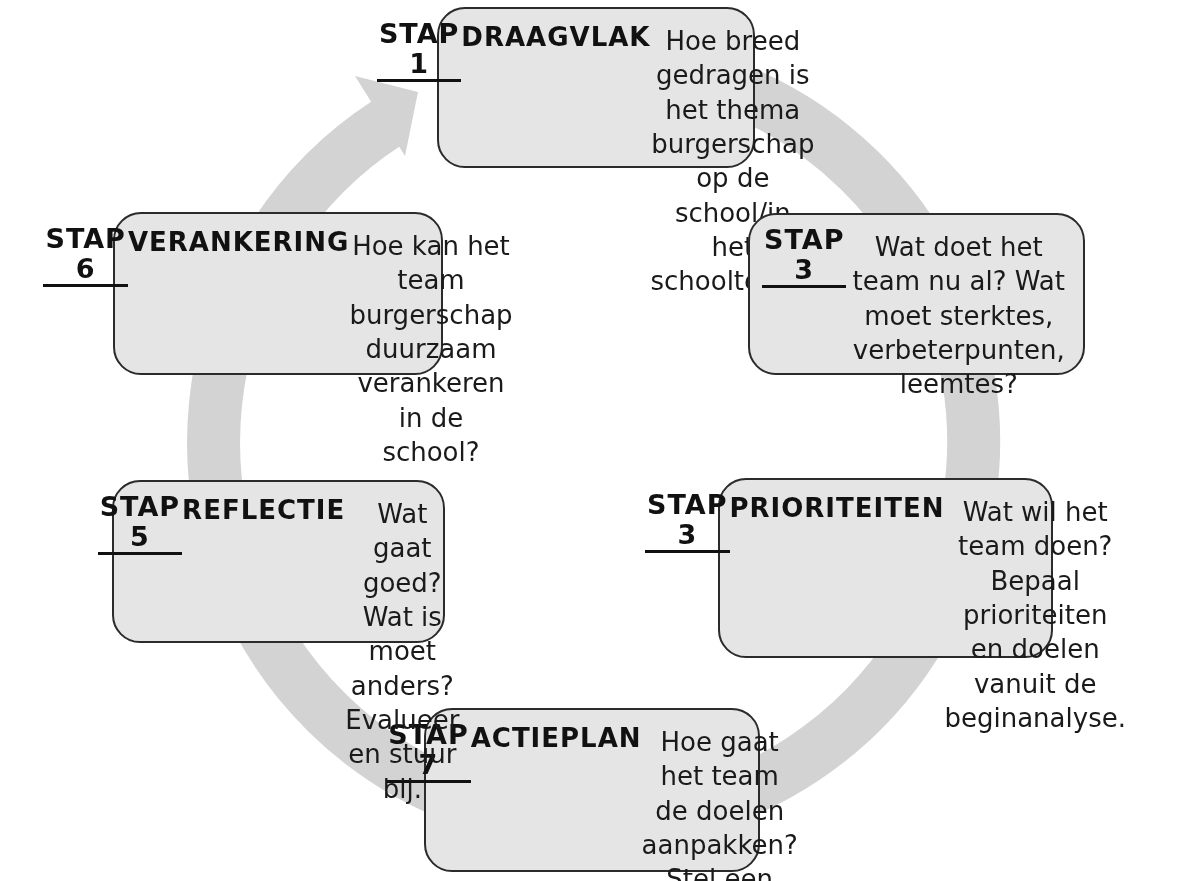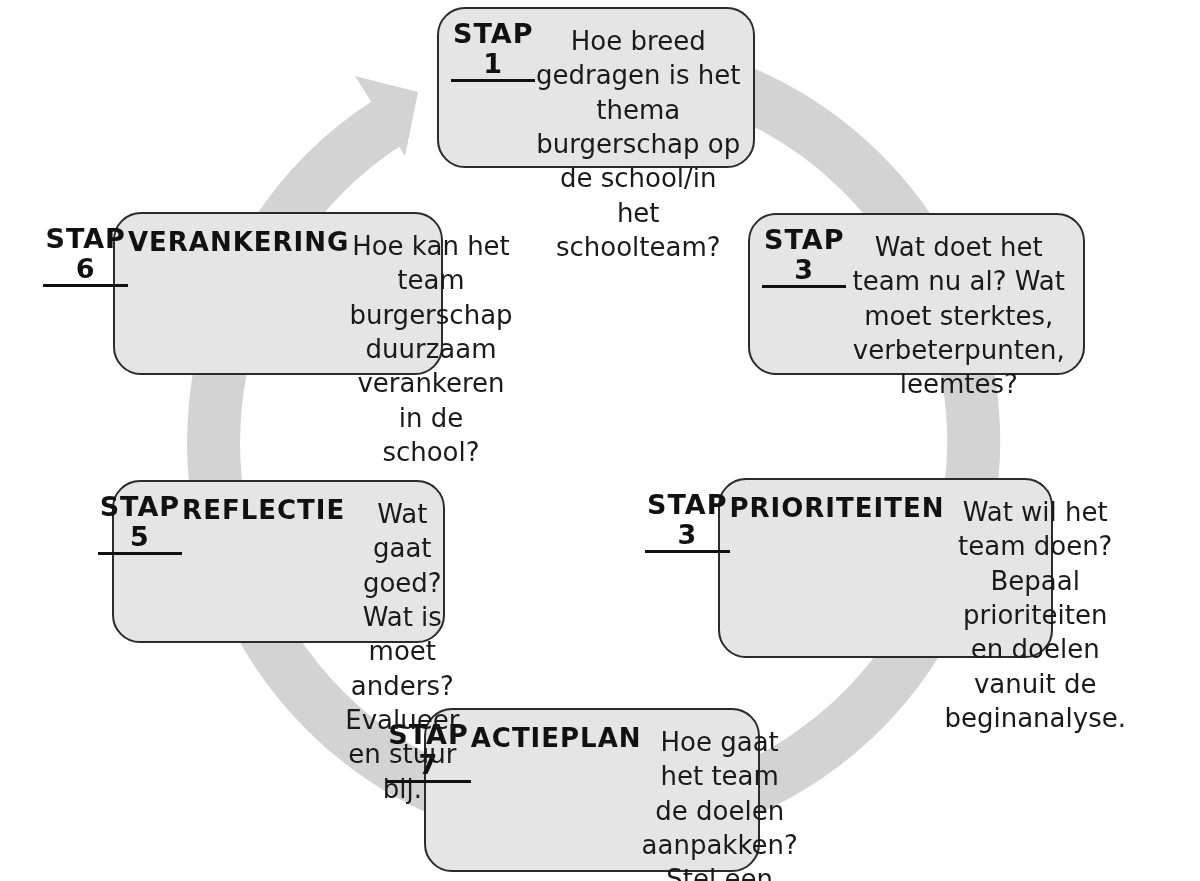--- a/index.html
+++ b/index.html
@@ -68,20 +68,21 @@
 
 <div class="canvas">
 
   <svg class="ring-svg" viewBox="0 0 1200 881" xmlns="http://www.w3.org/2000/svg">
     <path d="M 724,85 A 380 380 0 1 1 387,123" fill="none" stroke="#d3d3d3" stroke-width="53"></path>
     <polygon points="418,92 355,76 405,156" fill="#d3d3d3"></polygon>
   </svg>
 
   <div class="step-box pos1">
     <span class="step-title">STAP 1</span>
+    <div class="step-subtitle">DRAAGVLAK</div>
     <div class="step-desc">Hoe breed gedragen is het thema burgerschap op de school/in het schoolteam?</div>
   </div>
 
   <div class="step-box pos2">
     <span class="step-title">STAP 3</span>
     <div class="step-desc">Wat doet het team nu al? Wat moet sterktes, verbeterpunten, leemtes?</div>
   </div>
 
   <div class="step-box pos3">
     <span class="step-title">STAP 3</span>

